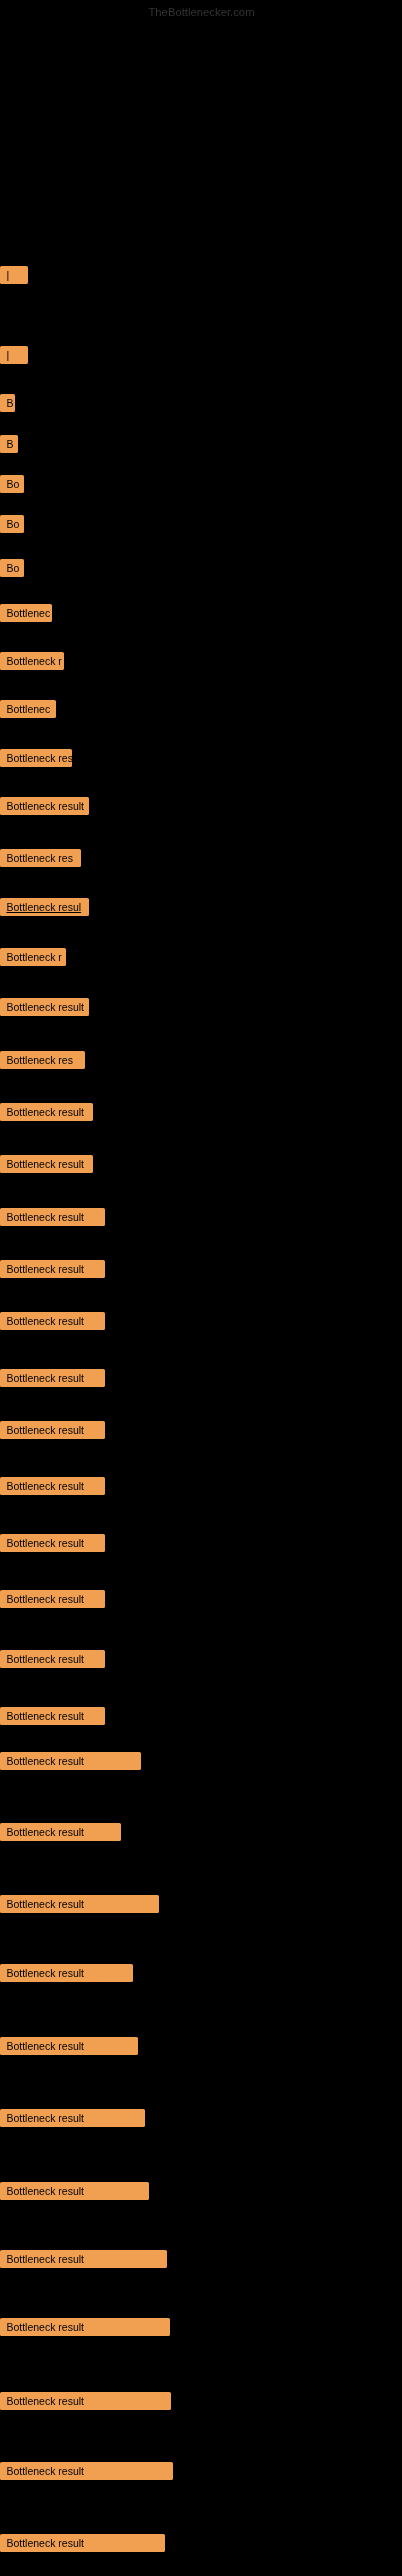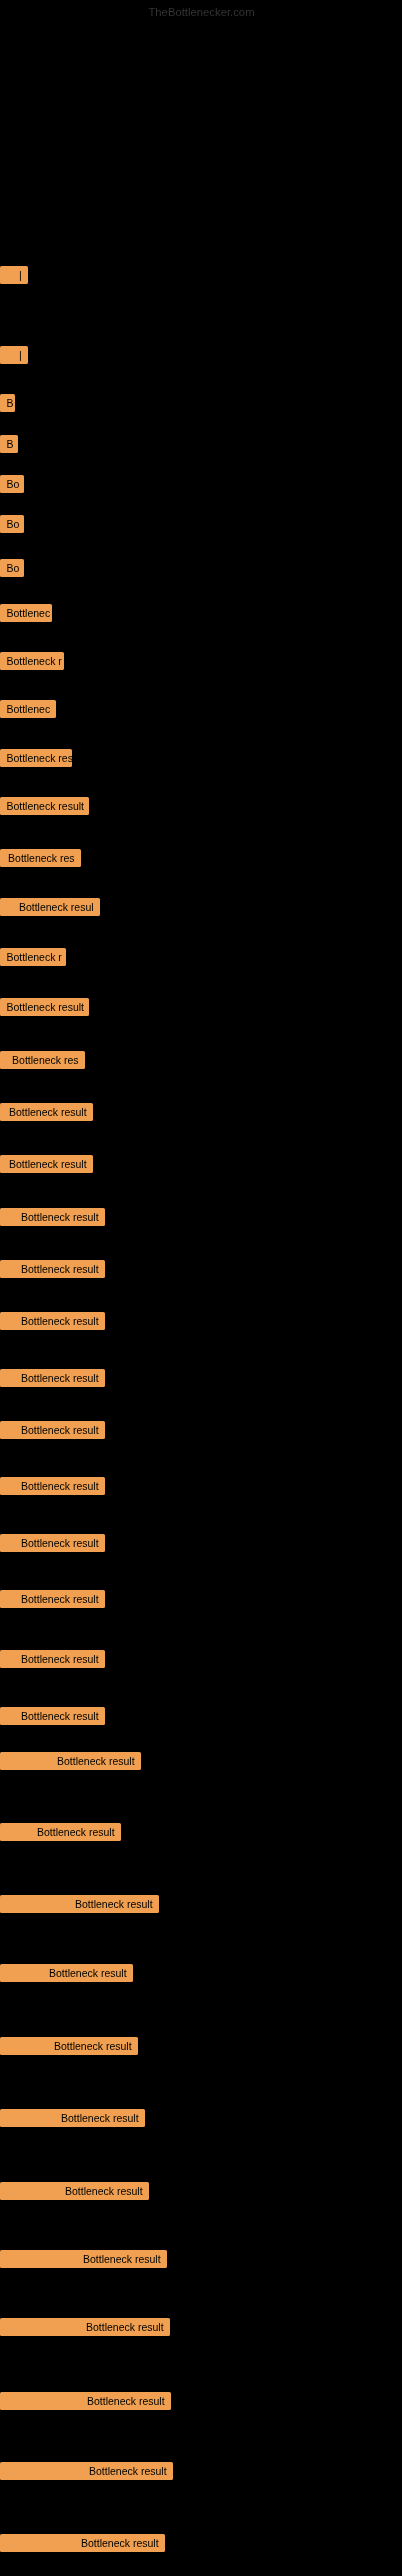--- a/index.html
+++ b/index.html
@@ -1,19 +1,18 @@
 <!DOCTYPE html>
 <html style="font-size:13px"><head>
   <meta charset="utf-8">
   <style>
     * {
       margin: 0;
       padding: 0;
       box-sizing: border-box;
-      text-align: right;
     }
     body {
       width: 403px;
       min-height: 2576px;
       background-color: #000000;
       font-family: Arial, sans-serif;
       position: relative;
     }
     .site-title {
       position: absolute;
@@ -48,21 +47,21 @@
     <div class="result-item" style="top: 435px; width: 17.7px; overflow: hidden;">B</div>
     <div class="result-item" style="top: 475px; width: 24px; overflow: hidden;">Bo</div>
     <div class="result-item" style="top: 515px; width: 24px; overflow: hidden;">Bo</div>
     <div class="result-item" style="top: 559px; width: 24px; overflow: hidden;">Bo</div>
     <div class="result-item" style="top: 604px; width: 52px; overflow: hidden;">Bottlenec</div>
     <div class="result-item" style="top: 652px; width: 64px; overflow: hidden;">Bottleneck r</div>
     <div class="result-item" style="top: 700px; width: 56px; overflow: hidden;">Bottlenec</div>
     <div class="result-item" style="top: 749px; width: 72px; overflow: hidden;">Bottleneck res</div>
     <div class="result-item" style="top: 797px; width: 89px; overflow: hidden;">Bottleneck result</div>
     <div class="result-item" style="top: 849px; width: 81px; overflow: hidden;">Bottleneck res</div>
-    <div class="result-item" style="top: 898px; width: 100px; overflow: hidden;">Bottleneck resul</div>
+    <div class="result-item" style="top: 898px; width: 89px; overflow: hidden; text-decoration: underline;">Bottleneck resul</div>
     <div class="result-item" style="top: 948px; width: 66px; overflow: hidden;">Bottleneck r</div>
     <div class="result-item" style="top: 998px; width: 89px; overflow: hidden;">Bottleneck result</div>
     <div class="result-item" style="top: 1051px; width: 85px; overflow: hidden;">Bottleneck res</div>
     <div class="result-item" style="top: 1103px; width: 93px; overflow: hidden;">Bottleneck result</div>
     <div class="result-item" style="top: 1155px; width: 93px; overflow: hidden;">Bottleneck result</div>
     <div class="result-item" style="top: 1208px; width: 105px; overflow: hidden;">Bottleneck result</div>
     <div class="result-item" style="top: 1260px; width: 105px; overflow: hidden;">Bottleneck result</div>
     <div class="result-item" style="top: 1312px; width: 105px; overflow: hidden;">Bottleneck result</div>
     <div class="result-item" style="top: 1369px; width: 105px; overflow: hidden;">Bottleneck result</div>
     <div class="result-item" style="top: 1421px; width: 105px; overflow: hidden;">Bottleneck result</div>

